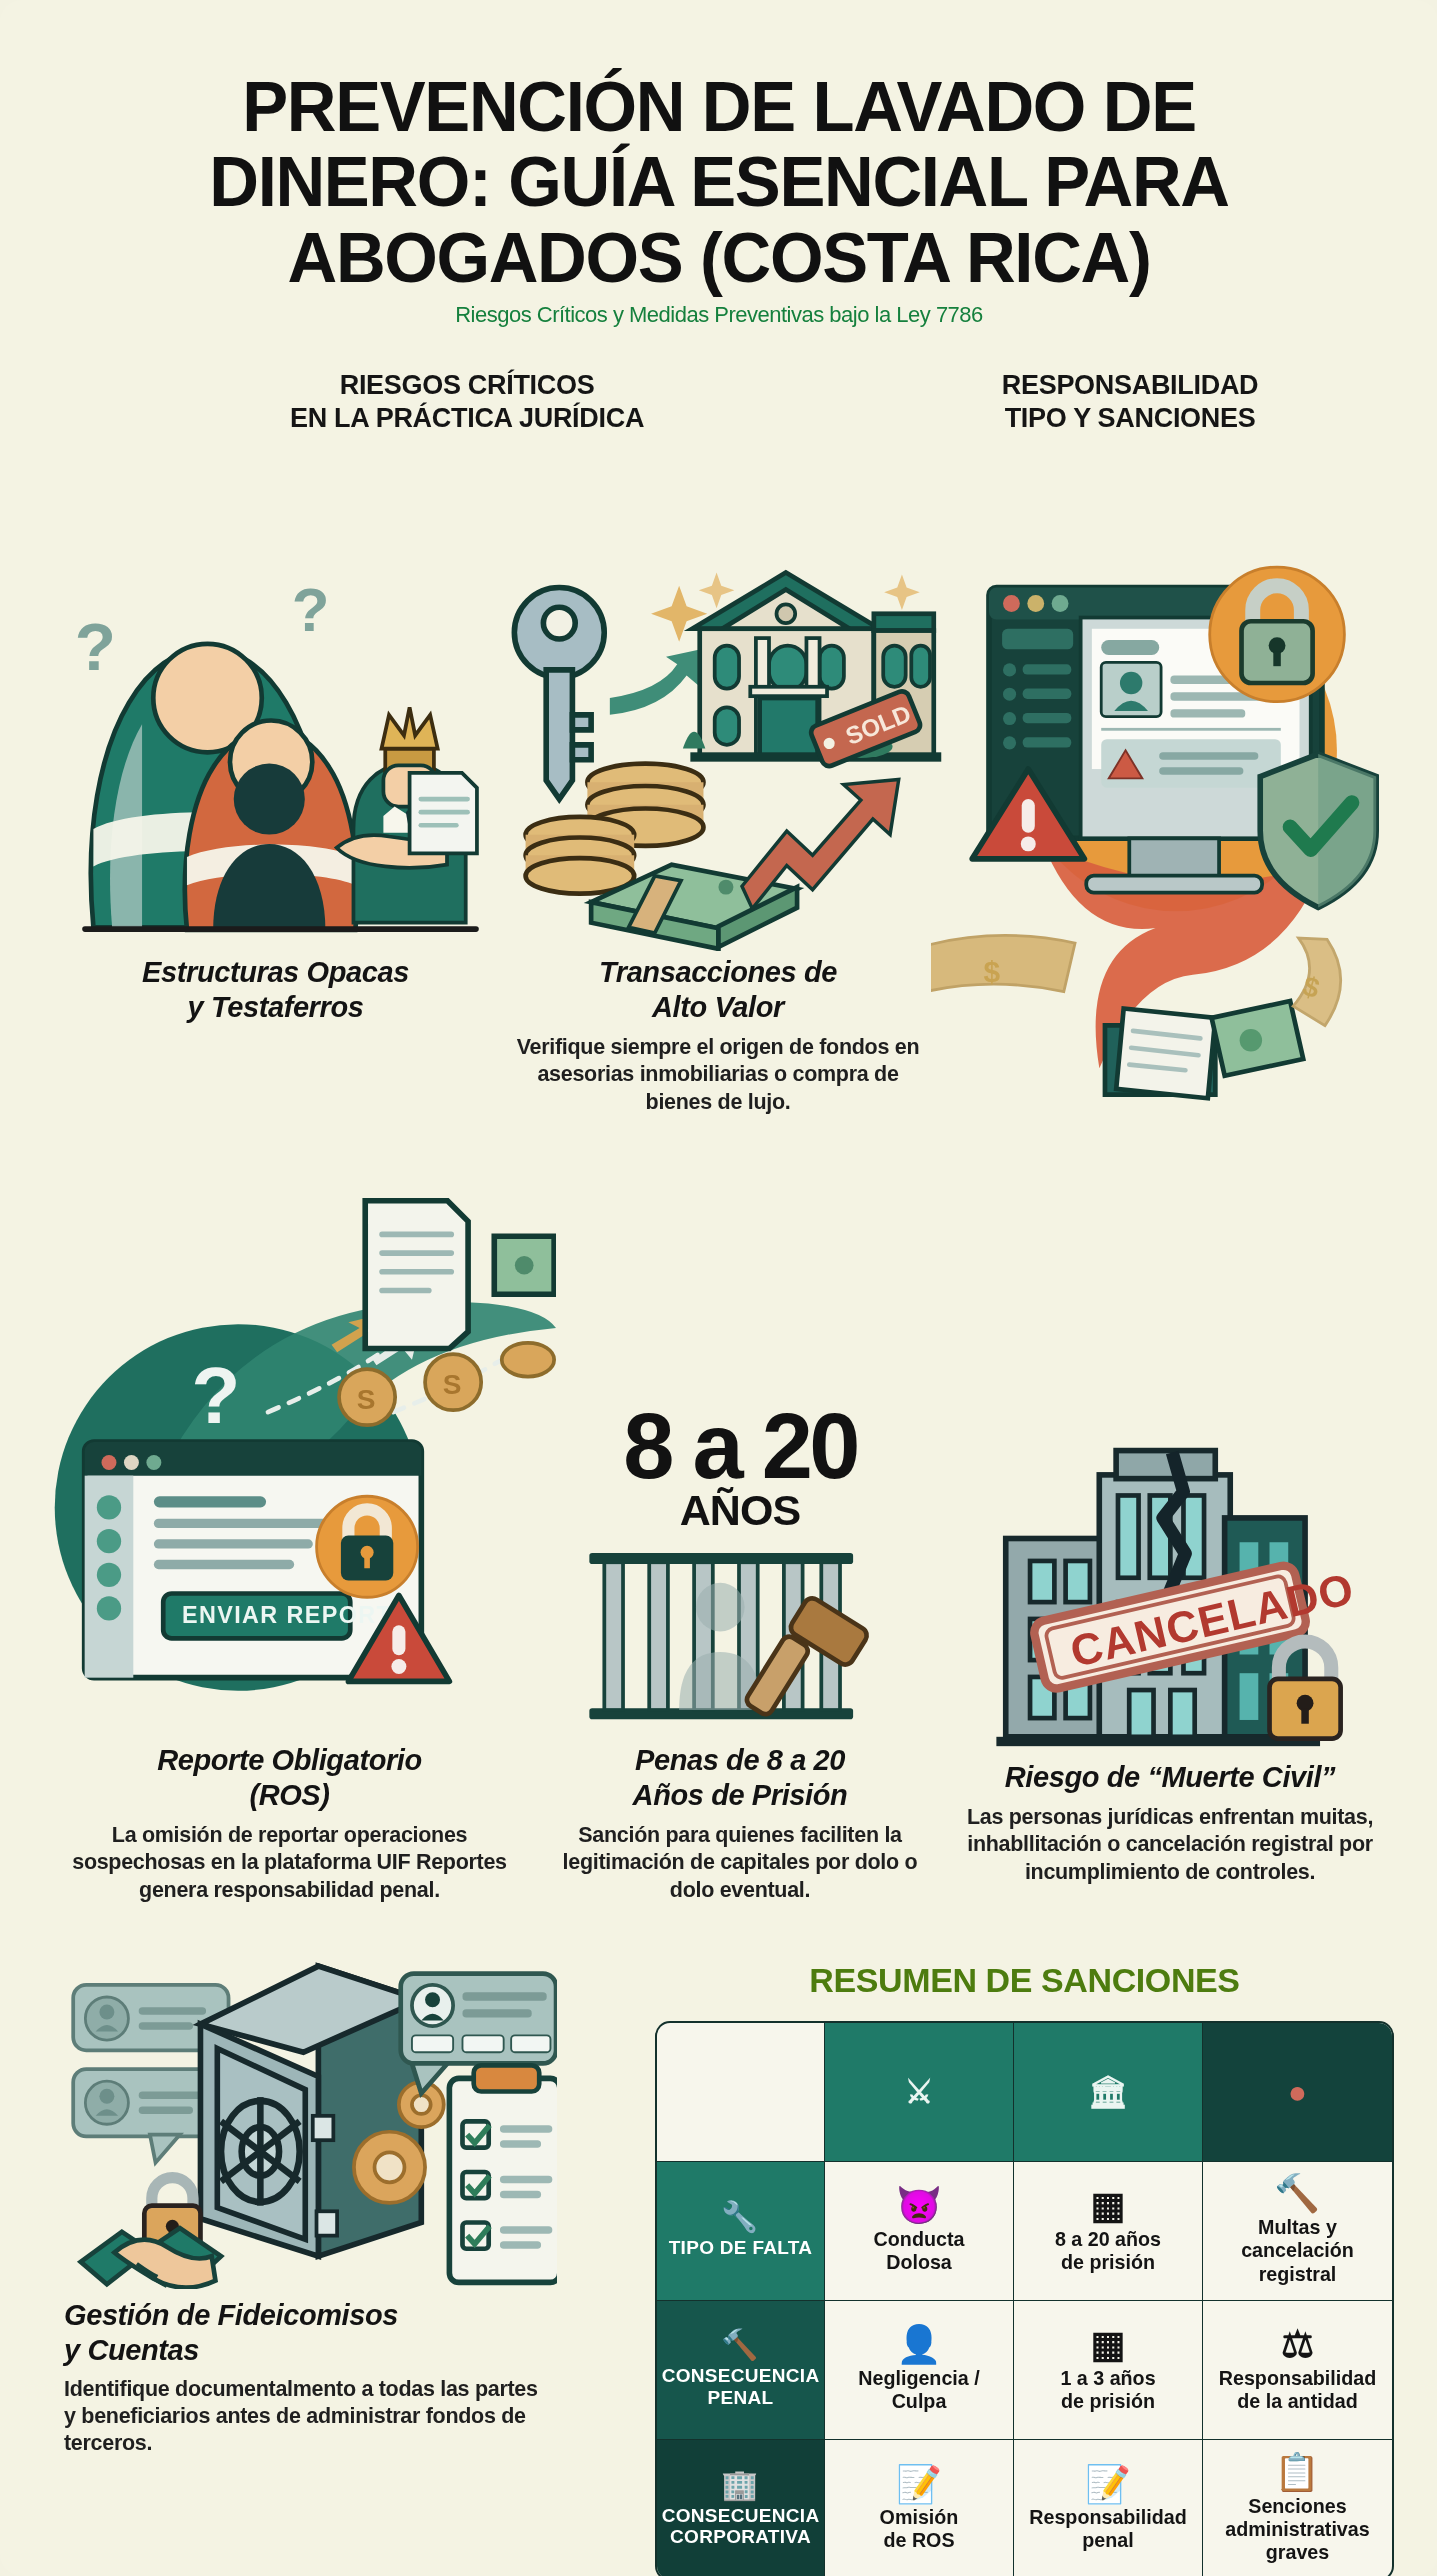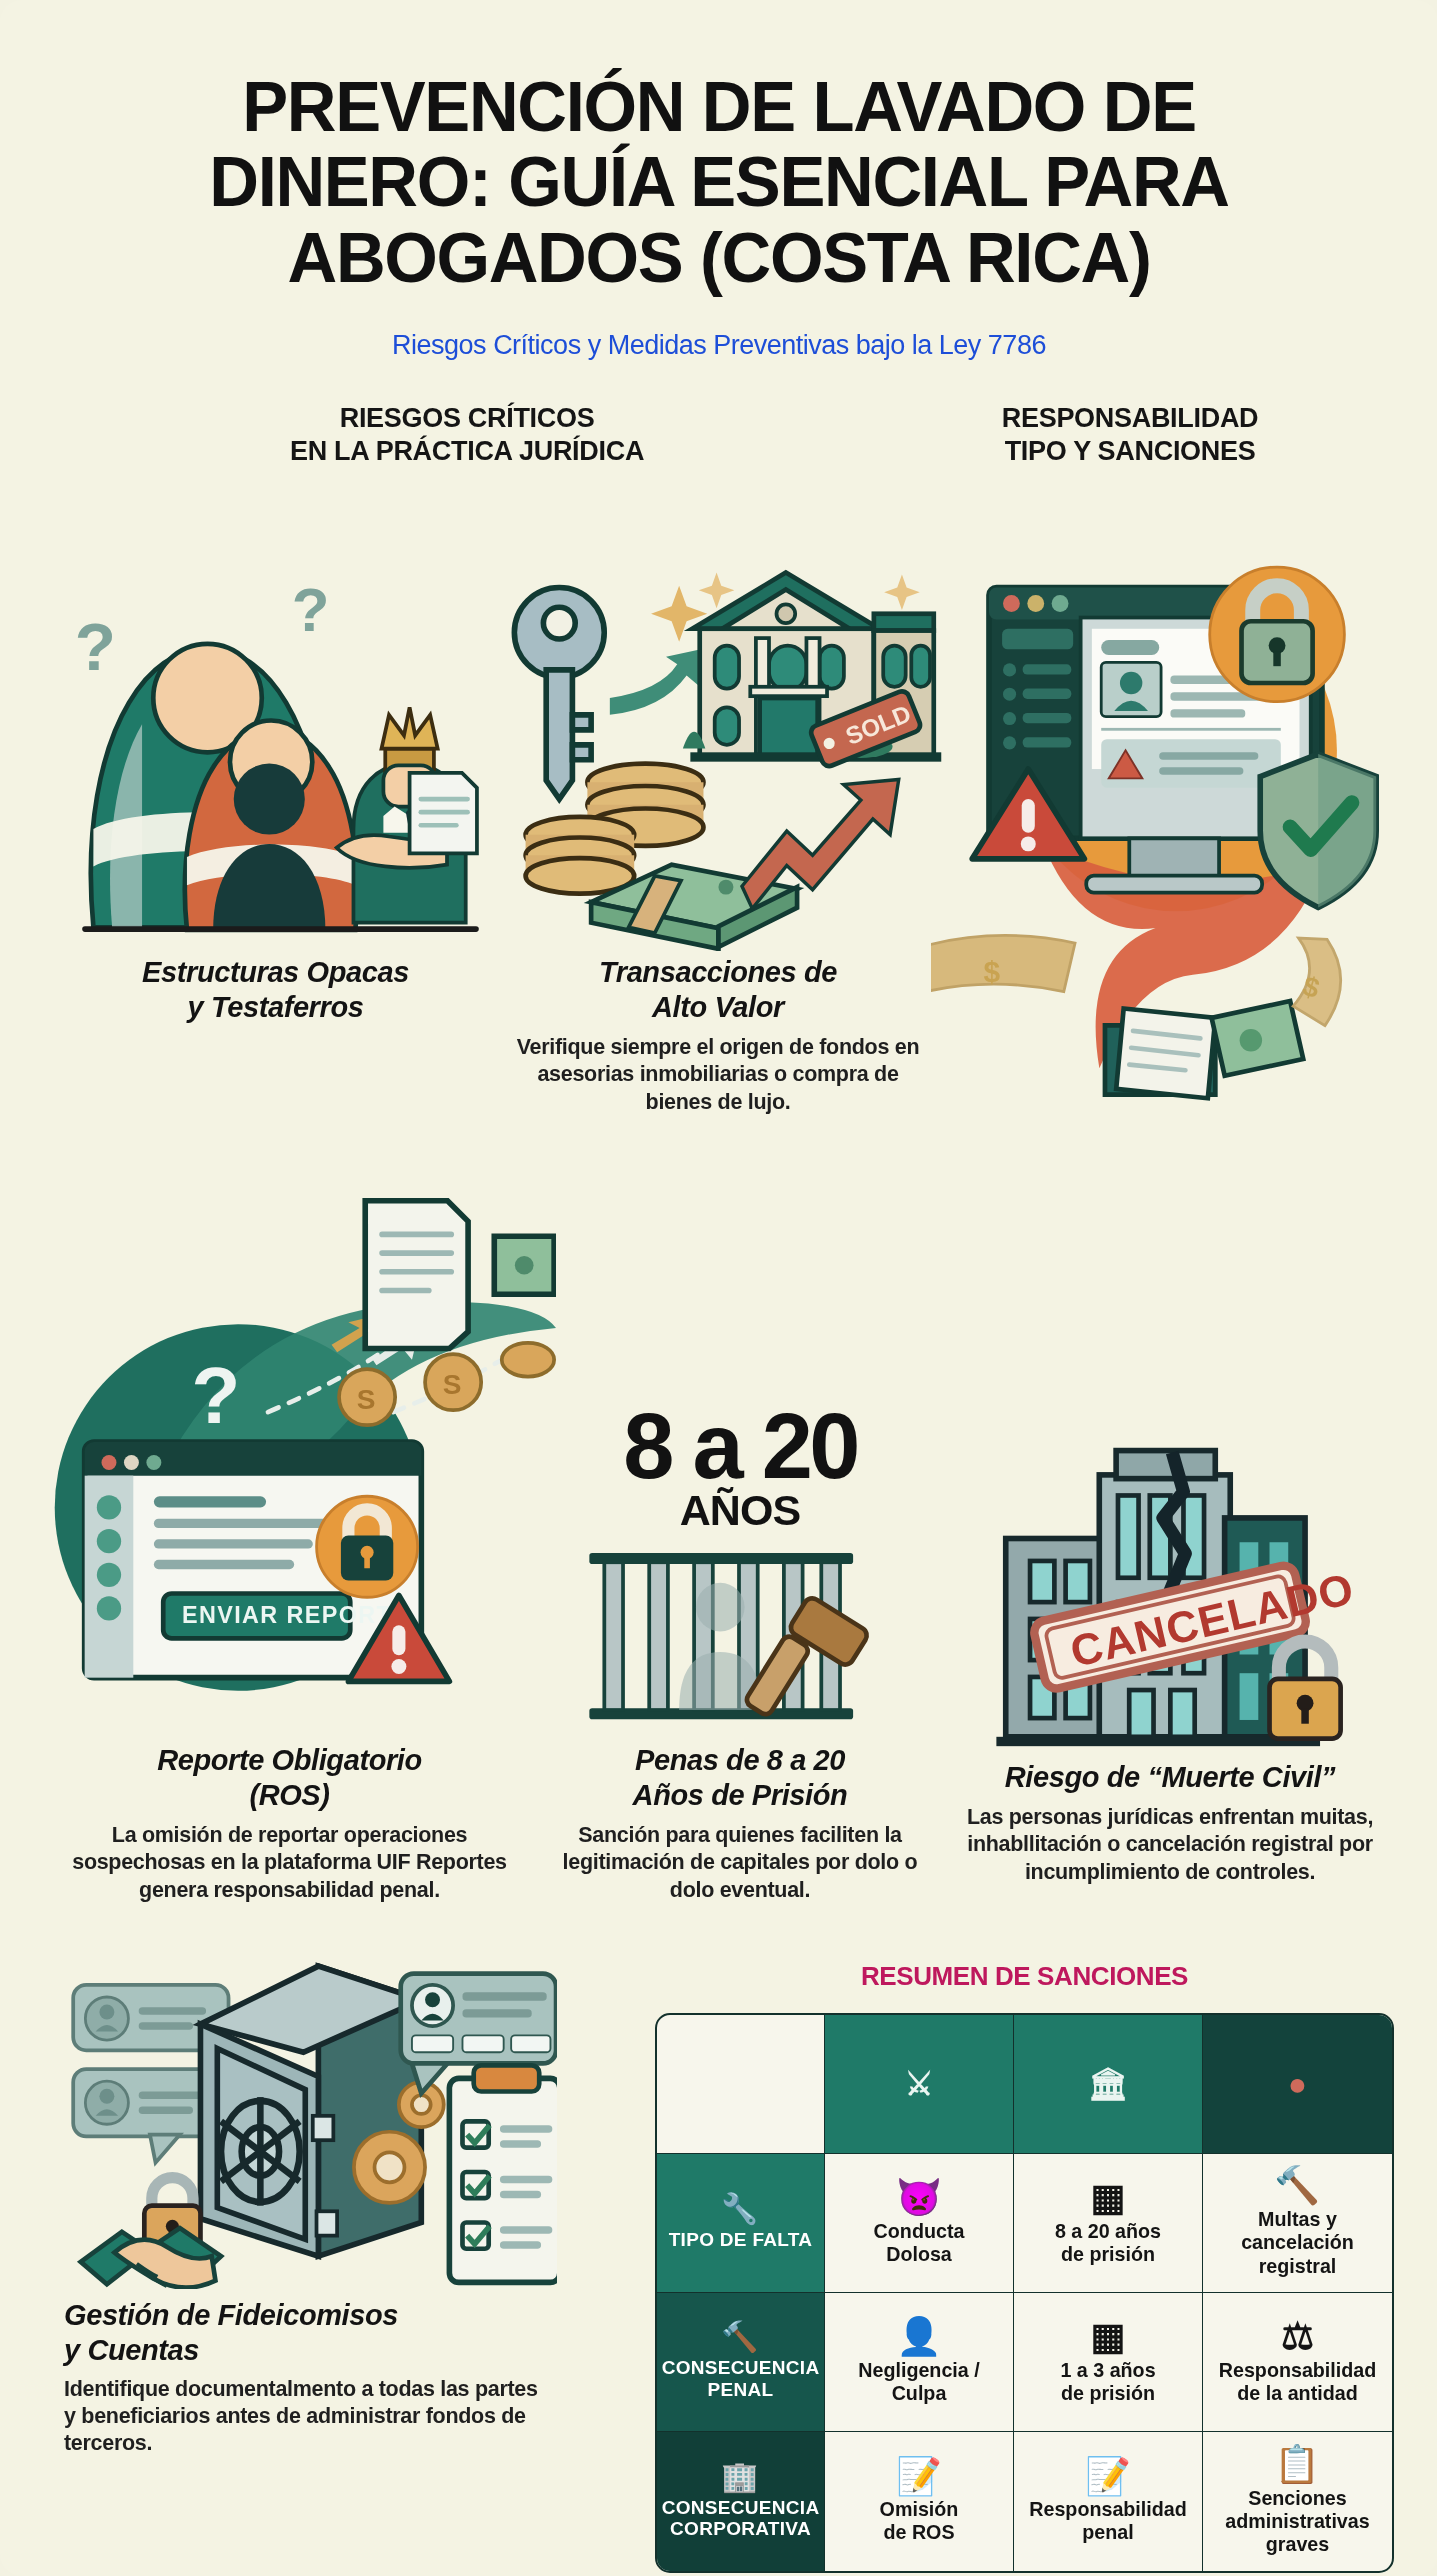--- a/index.html
+++ b/index.html
@@ -18,21 +18,21 @@
   }
 
   
   .header { padding: 69px 94px 0; text-align: center; }
   .title {
     font-size: 71px; font-weight: 700; line-height: 1.06;
     letter-spacing: -1.4px; color: #111;
     font-stretch: condensed; transform: scaleX(0.97);
   }
   .subtitle {
-    margin-top: 35px; font-size: 27px; color: #1d4ed8;
+    margin-top: 7px; font-size: 22px; color: #15803d;
     letter-spacing: -0.5px; font-weight: 400;
   }
 
   
   .sect-heads {
     display: flex; margin-top: 41px; padding: 0 56px;
   }
   .sect-head {
     font-size: 27px; font-weight: 700; line-height: 1.22;
     color: #151515; text-align: center; letter-spacing: -0.3px;
@@ -51,21 +51,21 @@
 
   
   .bignum {
     text-align:center; font-size: 92px; font-weight: 700; color:#121212;
     line-height: .92; letter-spacing: -3.7px;
   }
   .bignum .unit { display:block; font-size: 43px; letter-spacing: -0.9px; margin-top: 1.9px;}
 
   
   .table-title {
-    text-align:center; font-weight:700; font-size:26px; color:#be185d;
+    text-align:center; font-weight:700; font-size:34px; color:#4d7c0f;
     letter-spacing:-0.4px; margin-bottom: 20.6px;
   }
   table.sanc {
     border-collapse: separate; border-spacing: 0;
     width: 100%; table-layout: fixed;
     border: 2.8px solid #13312c; border-radius: 15px; overflow: hidden;
     background:#f7f6ec;
   }
   table.sanc td, table.sanc th {
     border-right: 1.9px solid #13312c;

